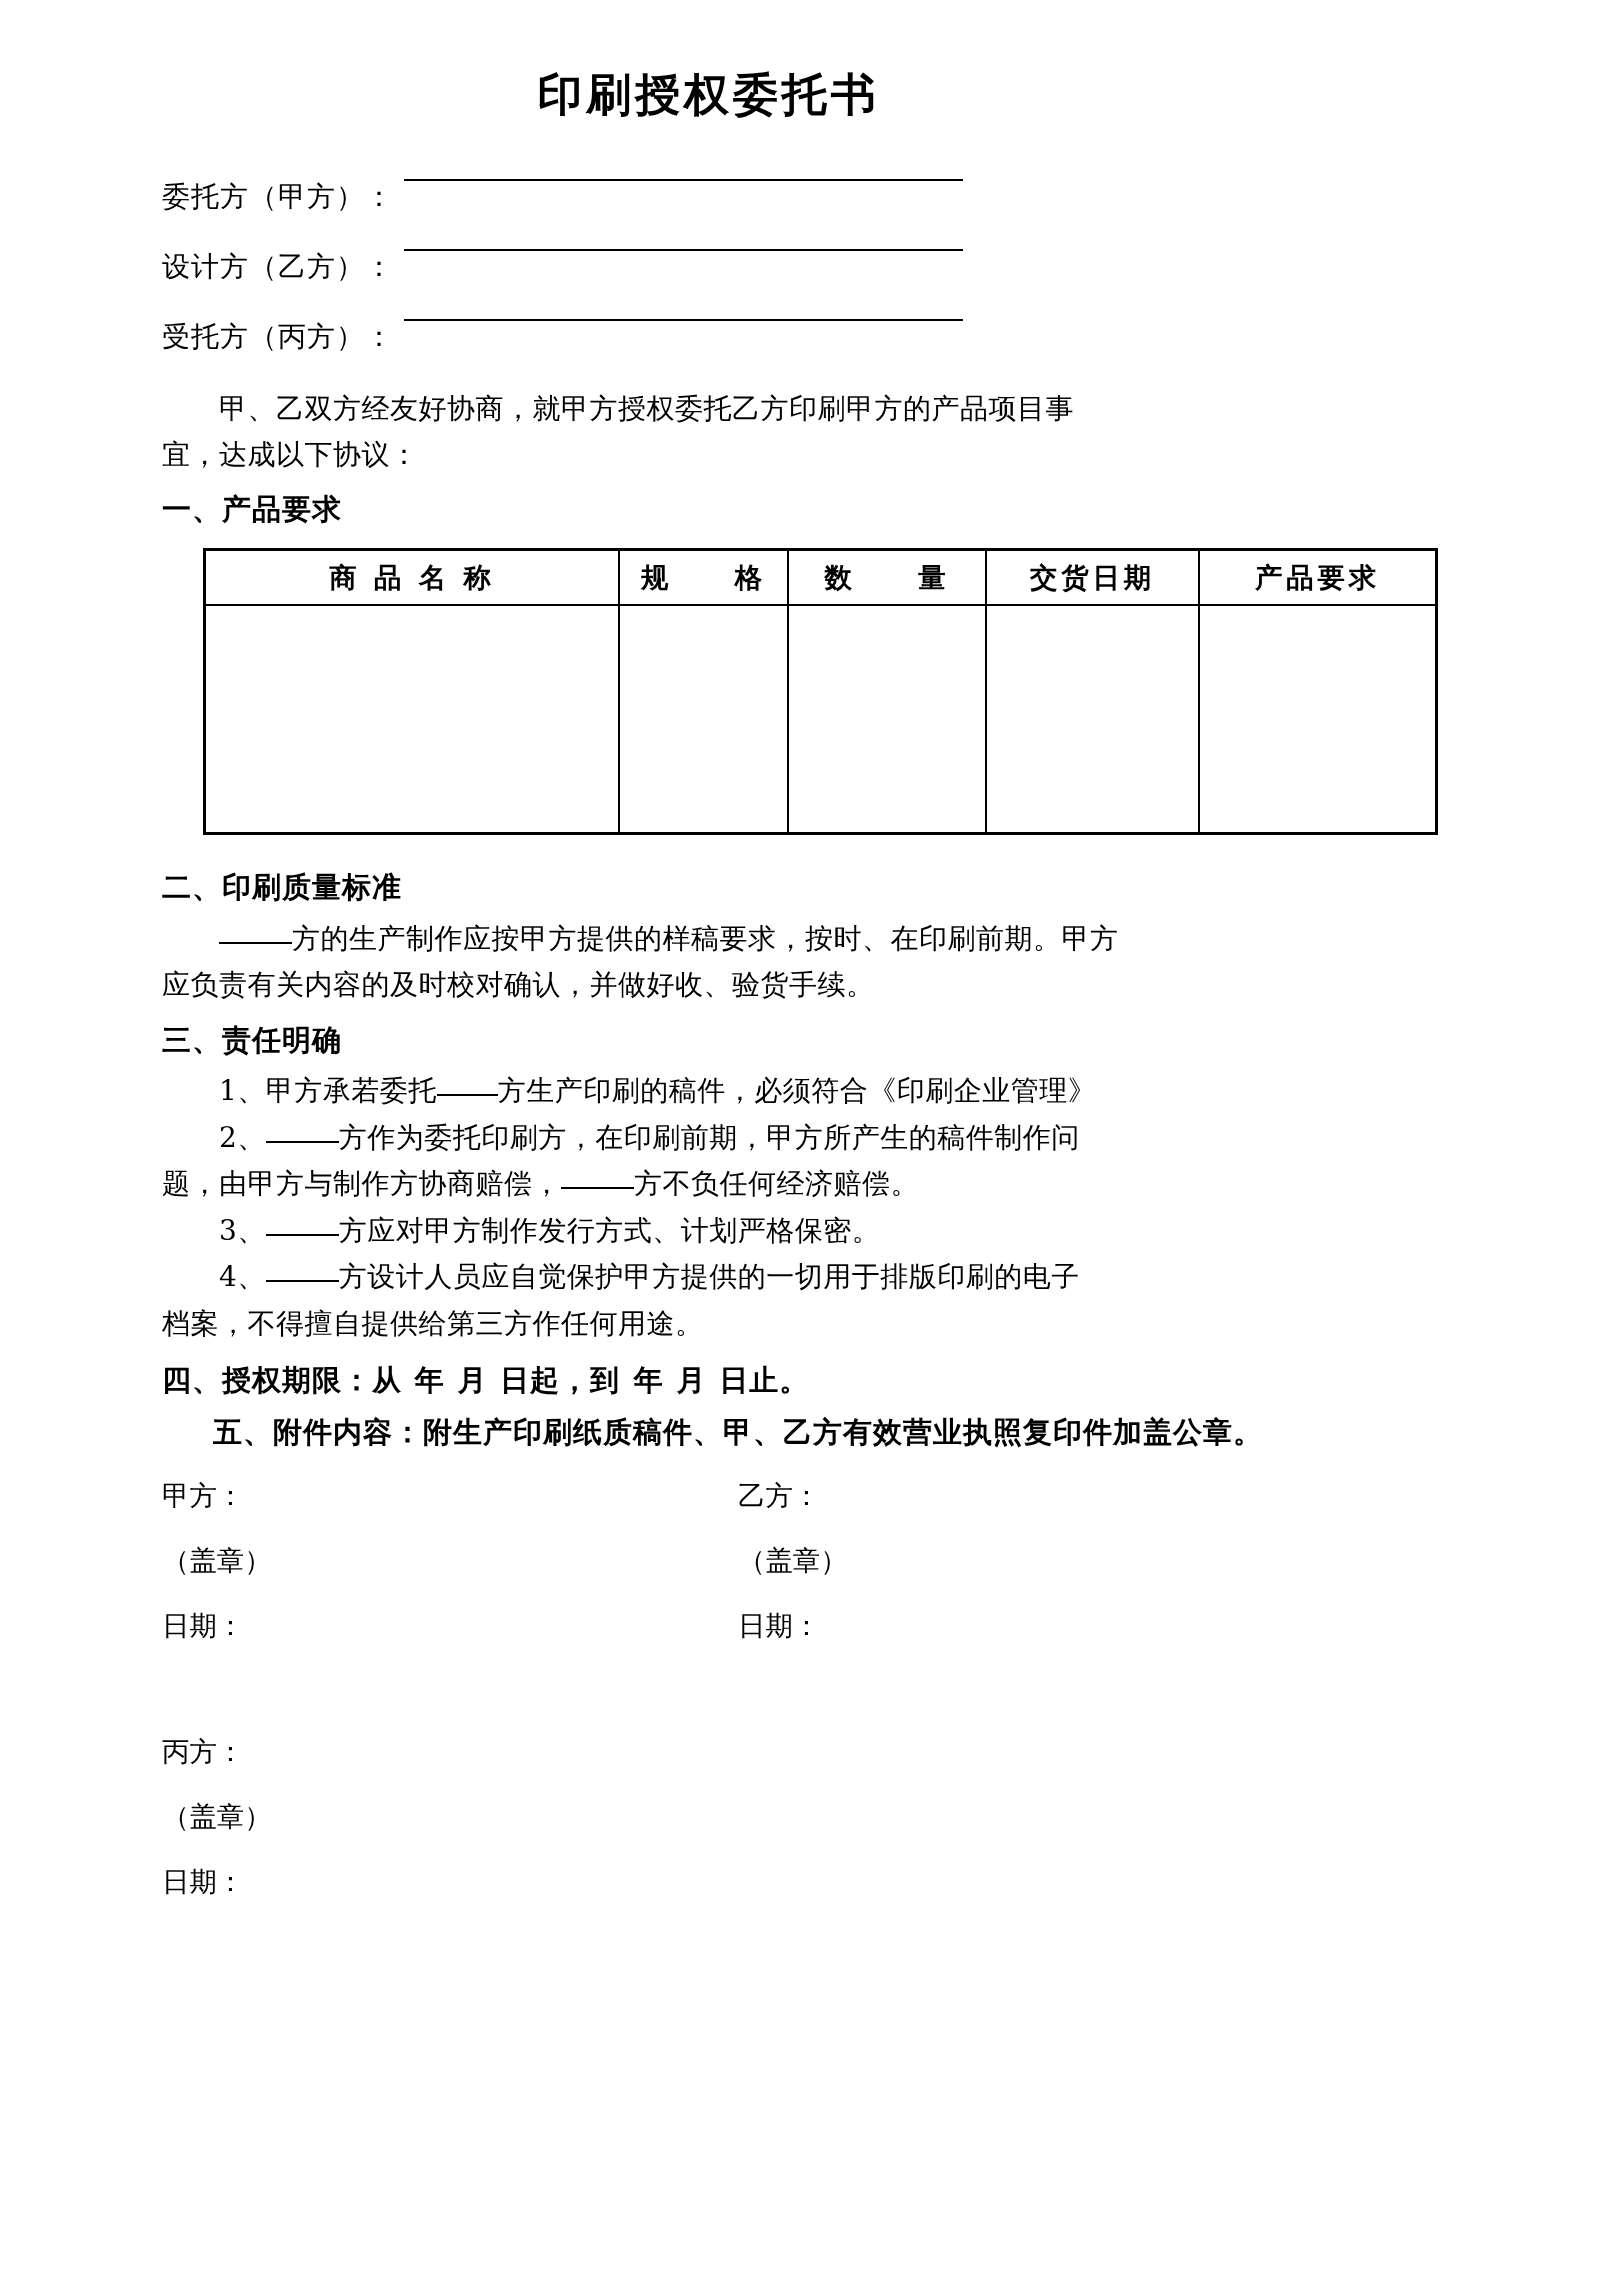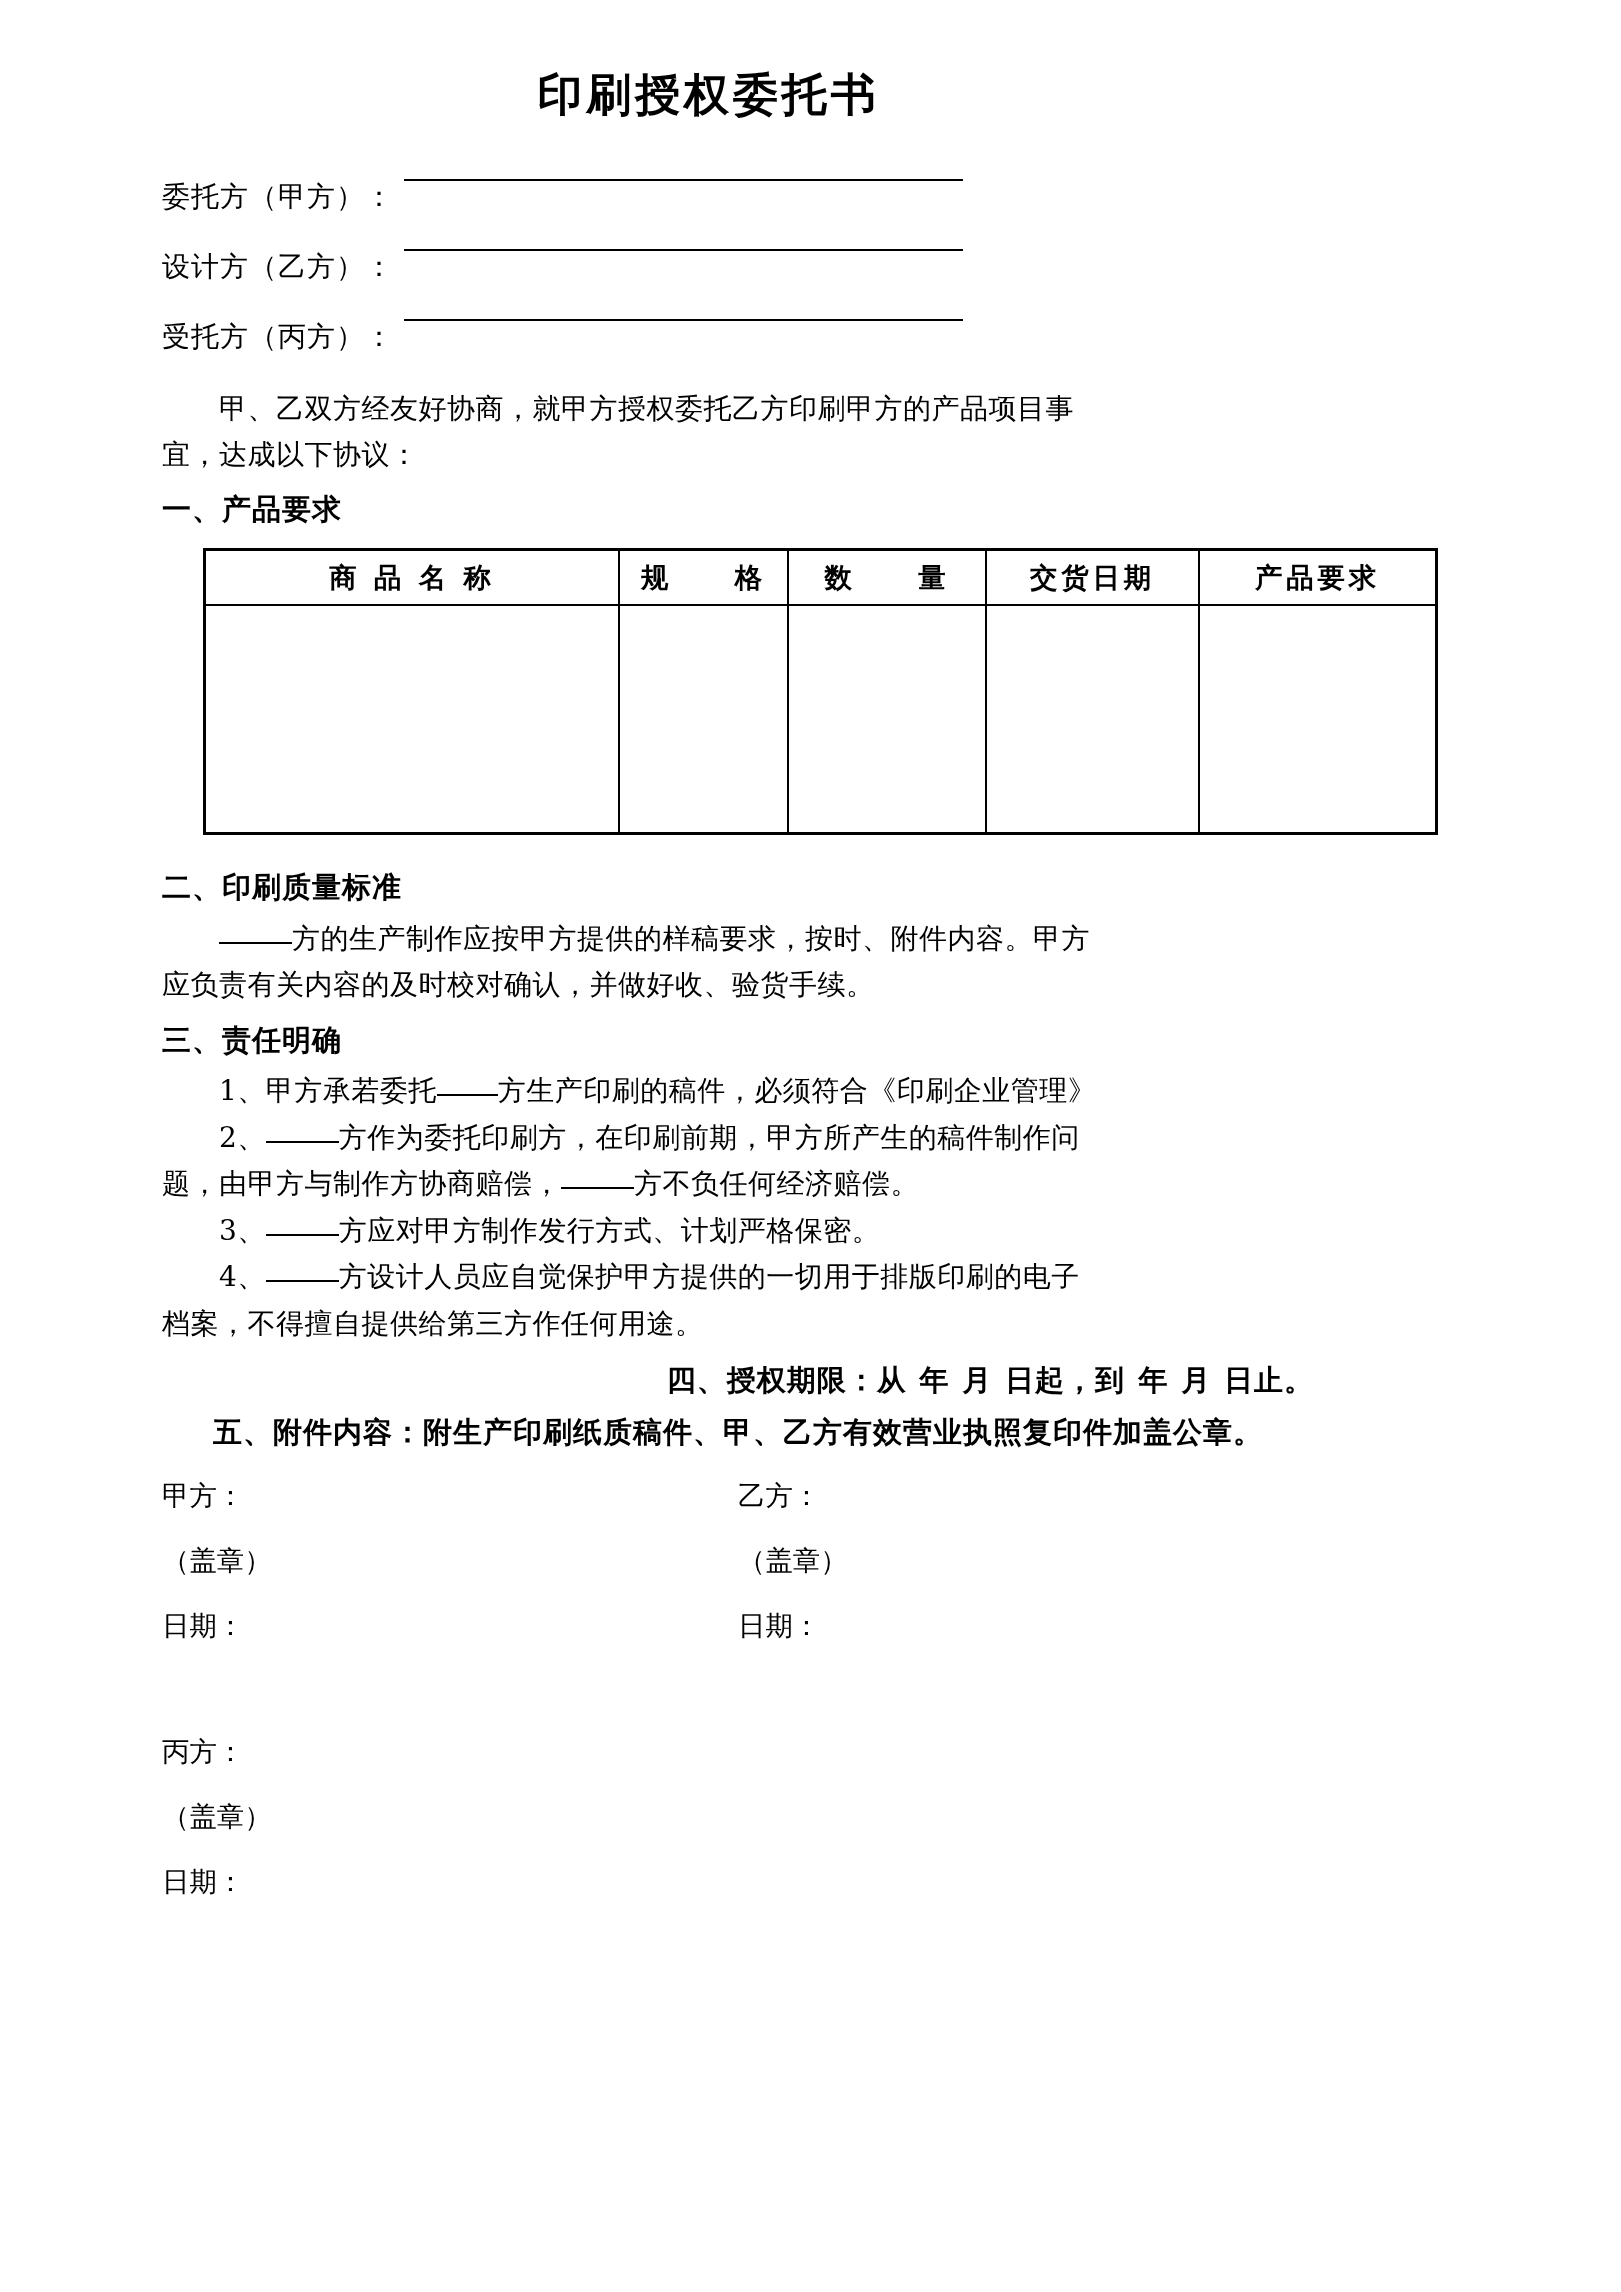--- a/index.html
+++ b/index.html
@@ -133,21 +133,20 @@
   }
   .sign-gap {
     height: 61px;
   }
   .term-line {
     font-size: 29px;
     font-weight: bold;
     font-family: "DejaVu Serif", "Liberation Serif", serif;
     letter-spacing: 1px;
     margin: 15.7px 0 7.8px 0;
-    text-align: right;
   }
   .term-line .spaced {
     letter-spacing: 13.7px;
   }
 </style>
 </head>
 <body>
 
 <div class="page">
 
@@ -189,21 +188,21 @@
         <td></td>
         <td></td>
         <td></td>
         <td></td>
       </tr>
     </tbody>
   </table>
 
   <div class="section-head">二、印刷质量标准</div>
   <p class="para indent">
-    <span class="blank-s"></span><span>方的生产制作应按甲方提供的样稿要求，按时、附件内容。甲方</span>
+    <span class="blank-s"></span><span>方的生产制作应按甲方提供的样稿要求，按时、在印刷前期。甲方</span>
   </p>
   <p class="para">应负责有关内容的及时校对确认，并做好收、验货手续。</p>
 
   <div class="section-head">三、责任明确</div>
 
   <p class="para indent">
     <span>1、甲方承若委托</span><span class="blank-xs"></span><span>方生产印刷的稿件，必须符合《印刷企业管理》</span>
   </p>
 
   <p class="para indent">

